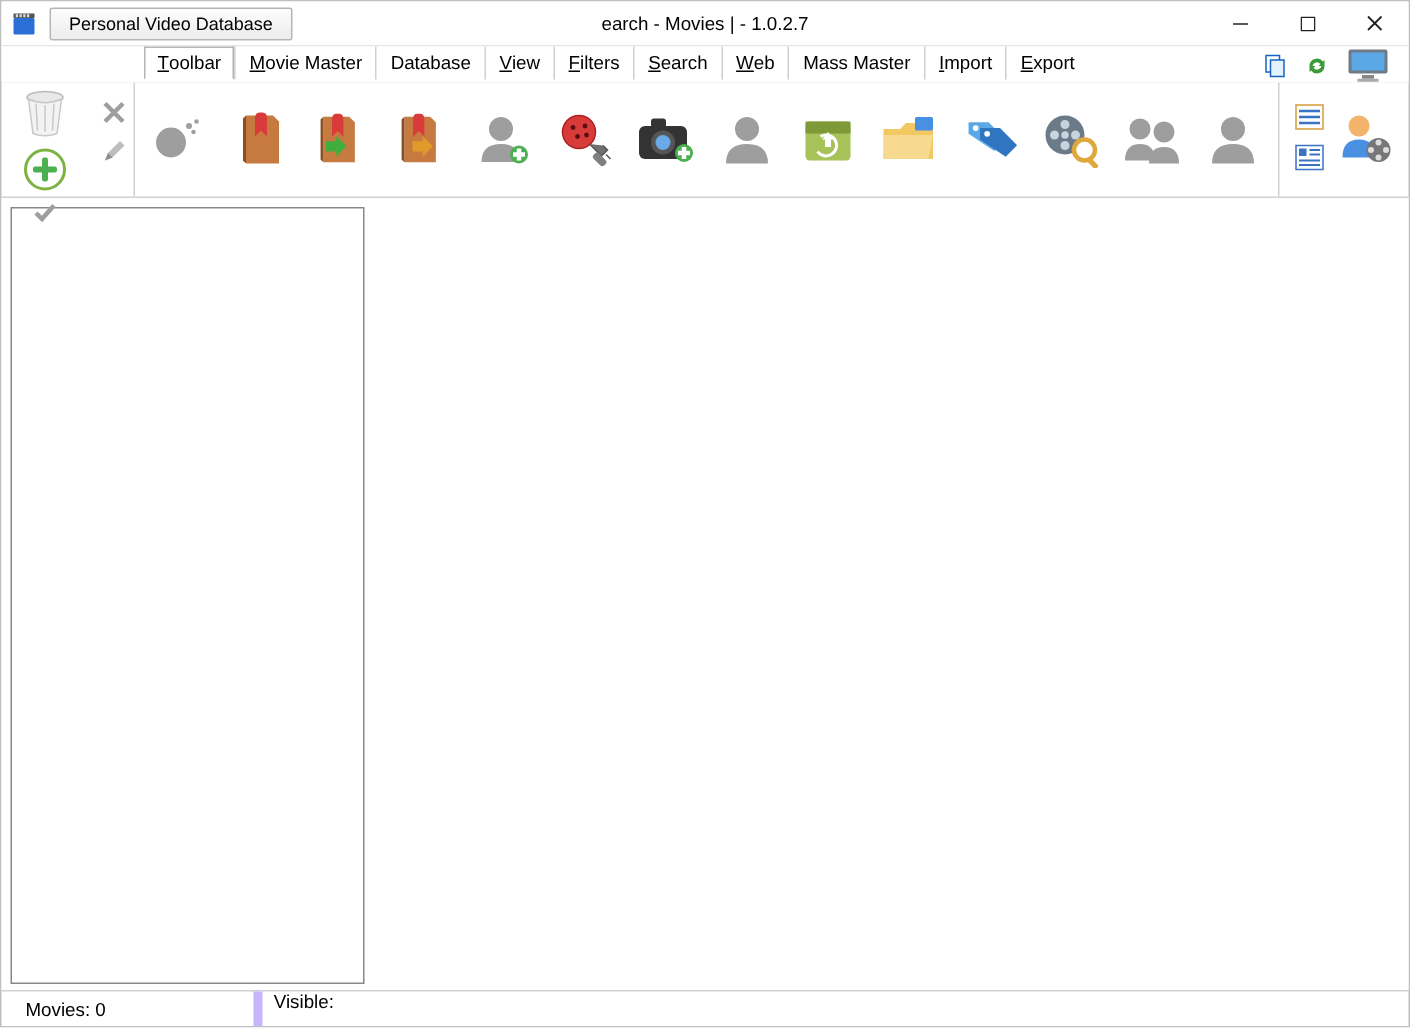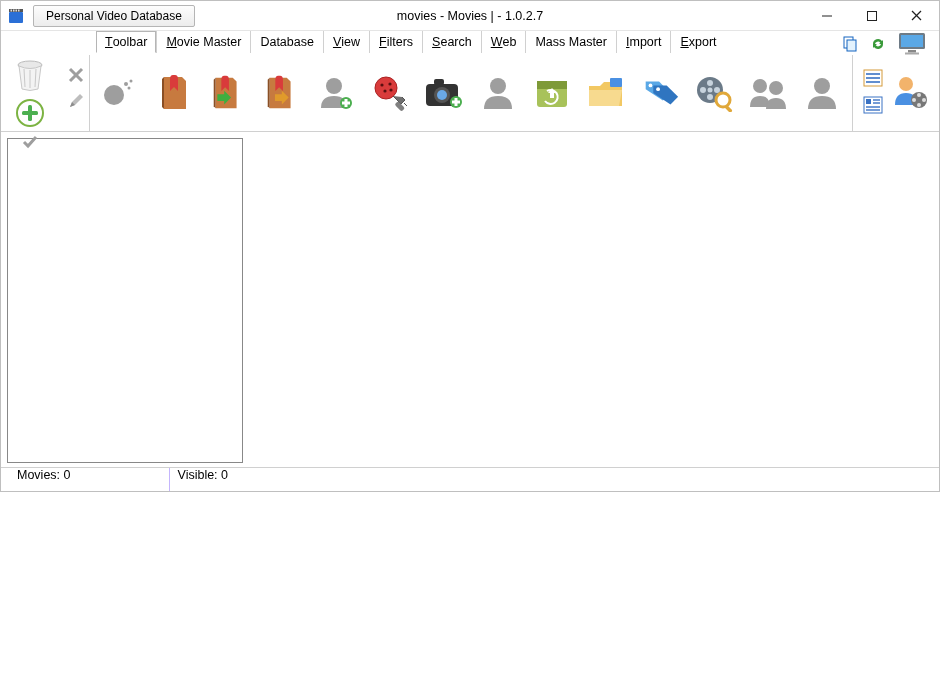--- a/index.html
+++ b/index.html
@@ -6,21 +6,21 @@
   html, body {
     margin: 0; padding: 0;
     font-family: "Segoe UI", Tahoma, sans-serif;
     font-size: 12px;
     background: #fff;
     color: #000;
     width: 940px;
     height: 685px;
     overflow: hidden;
   }
-  .window { width: 940px; height: 492px; display: flex; flex-direction: column; border: 1px solid #bfbfbf; }
+  .window { width: 940px; height: 685px; display: flex; flex-direction: column; border: 1px solid #bfbfbf; }
   .titlebar {
     height: 30px;
     display: flex; align-items: center;
     background: #fff;
     border-bottom: 1px solid #e5e5e5;
     position: relative;
   }
   .titlebar .app-icon { margin-left: 6px; width: 18px; height: 18px; display:flex; align-items:center; justify-content:center;}
   .titlebar .app-btn {
     margin-left: 8px;
@@ -125,23 +125,23 @@
   }
   .main-pane { flex:1; }
   .statusbar {
     height: 24px; border-top:1px solid #d0d0d0;
     display:flex; align-items:center;
     font-size: 12.5px;
     padding: 0 8px; gap: 0;
   }
   .statusbar .cell {
     padding: 0 8px;
-    height:100%; display:flex; align-items:flex-start;
-  }
-  .statusbar .cell + .cell { border-left:1px solid #c4b5fd; margin-left: 90px;}
+    height:100%; display:flex; align-items:center;
+  }
+  .statusbar .cell + .cell { border-left:6px solid #c4b5fd; margin-left: 90px; flex-direction: column;}
   .mnemonic { text-decoration: underline; }
 </style>
 </head>
 <body>
 
 <div class="window">
 
   <div class="titlebar">
     <div class="app-icon">
       <svg width="16" height="16" viewBox="0 0 16 16">
@@ -149,21 +149,21 @@
         <rect x="1" y="1" width="14" height="3" fill="#555"></rect>
         <rect x="2.5" y="1.5" width="1.5" height="2" fill="#ddd"></rect>
         <rect x="5" y="1.5" width="1.5" height="2" fill="#ddd"></rect>
         <rect x="7.5" y="1.5" width="1.5" height="2" fill="#ddd"></rect>
         <rect x="10" y="1.5" width="1.5" height="2" fill="#ddd"></rect>
       </svg>
     </div>
     <div class="app-btn">
       <span>Personal Video Database</span>
     </div>
-    <div class="title">movies - Movies | - 1.0.2.7</div>
+    <div class="title">earch - Movies | - 1.0.2.7</div>
     <div class="controls">
       <div class="ctrl">
         <svg width="10" height="10">
             <line x1="0" y1="5" x2="10" y2="5" stroke="#222" stroke-width="1"></line>
           </svg>
       </div>
       <div class="ctrl">
         <svg width="10" height="10">
             <rect x="0.5" y="0.5" width="9" height="9" fill="none" stroke="#222" stroke-width="1"></rect>
           </svg>

